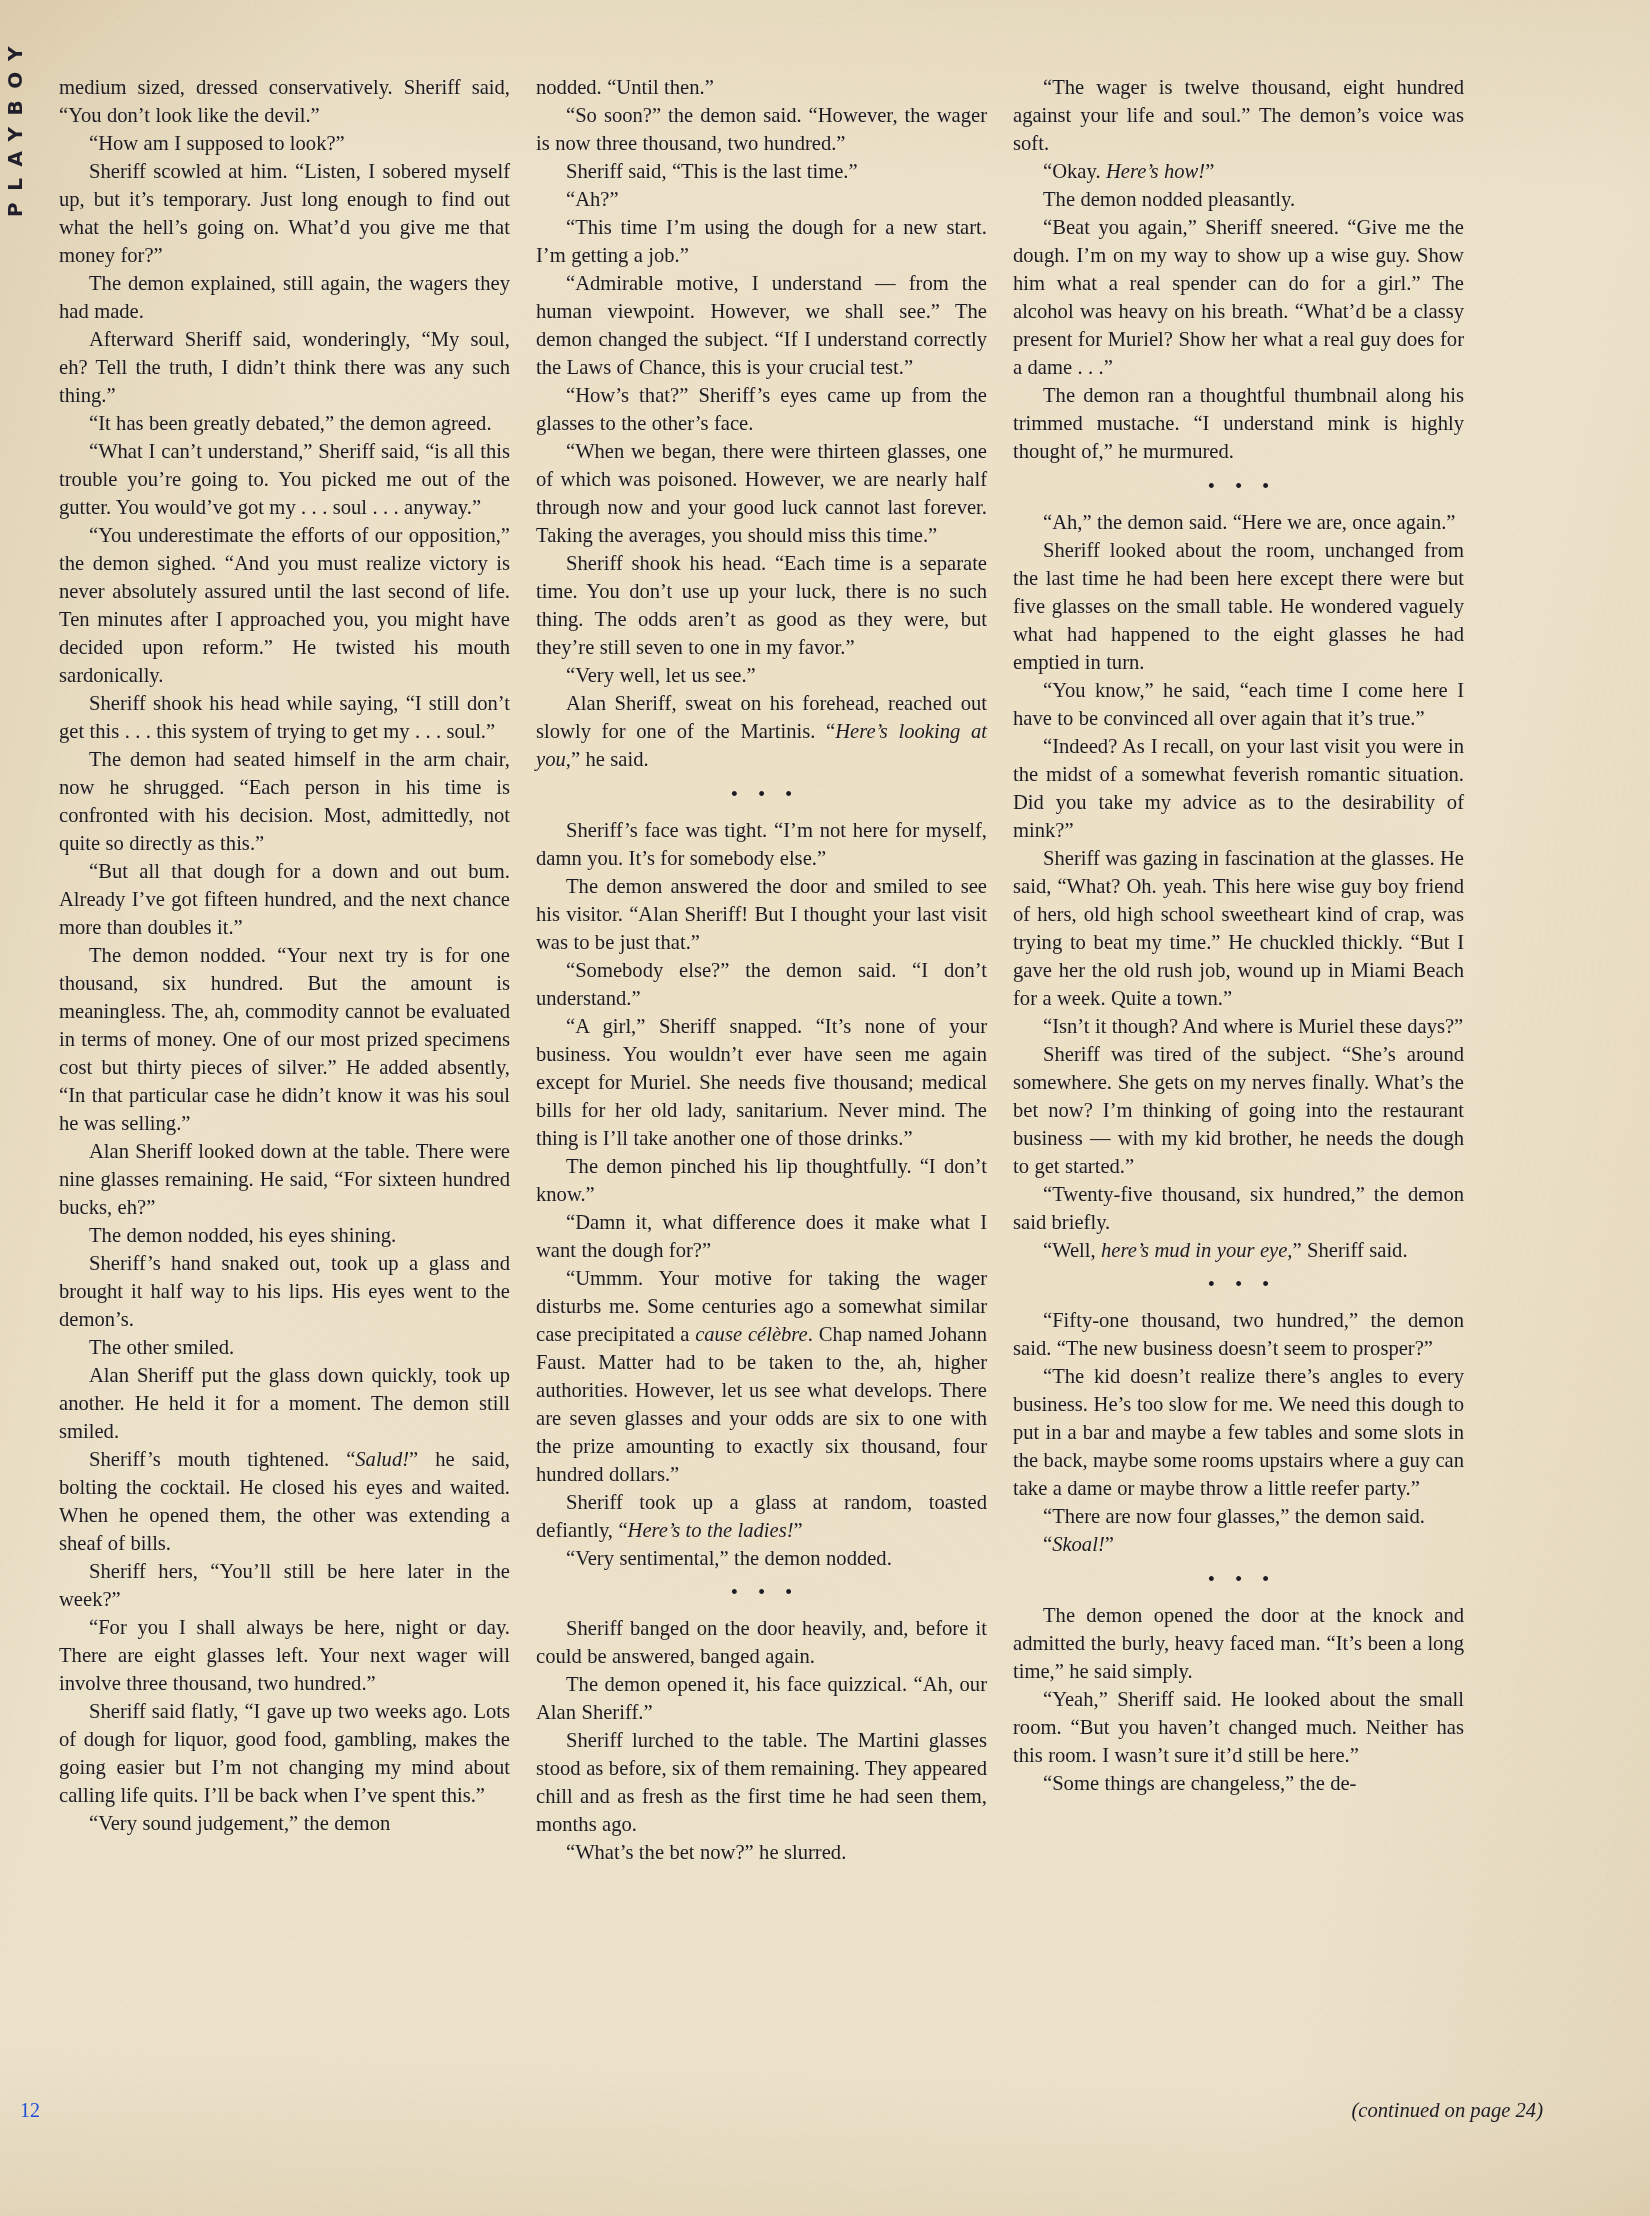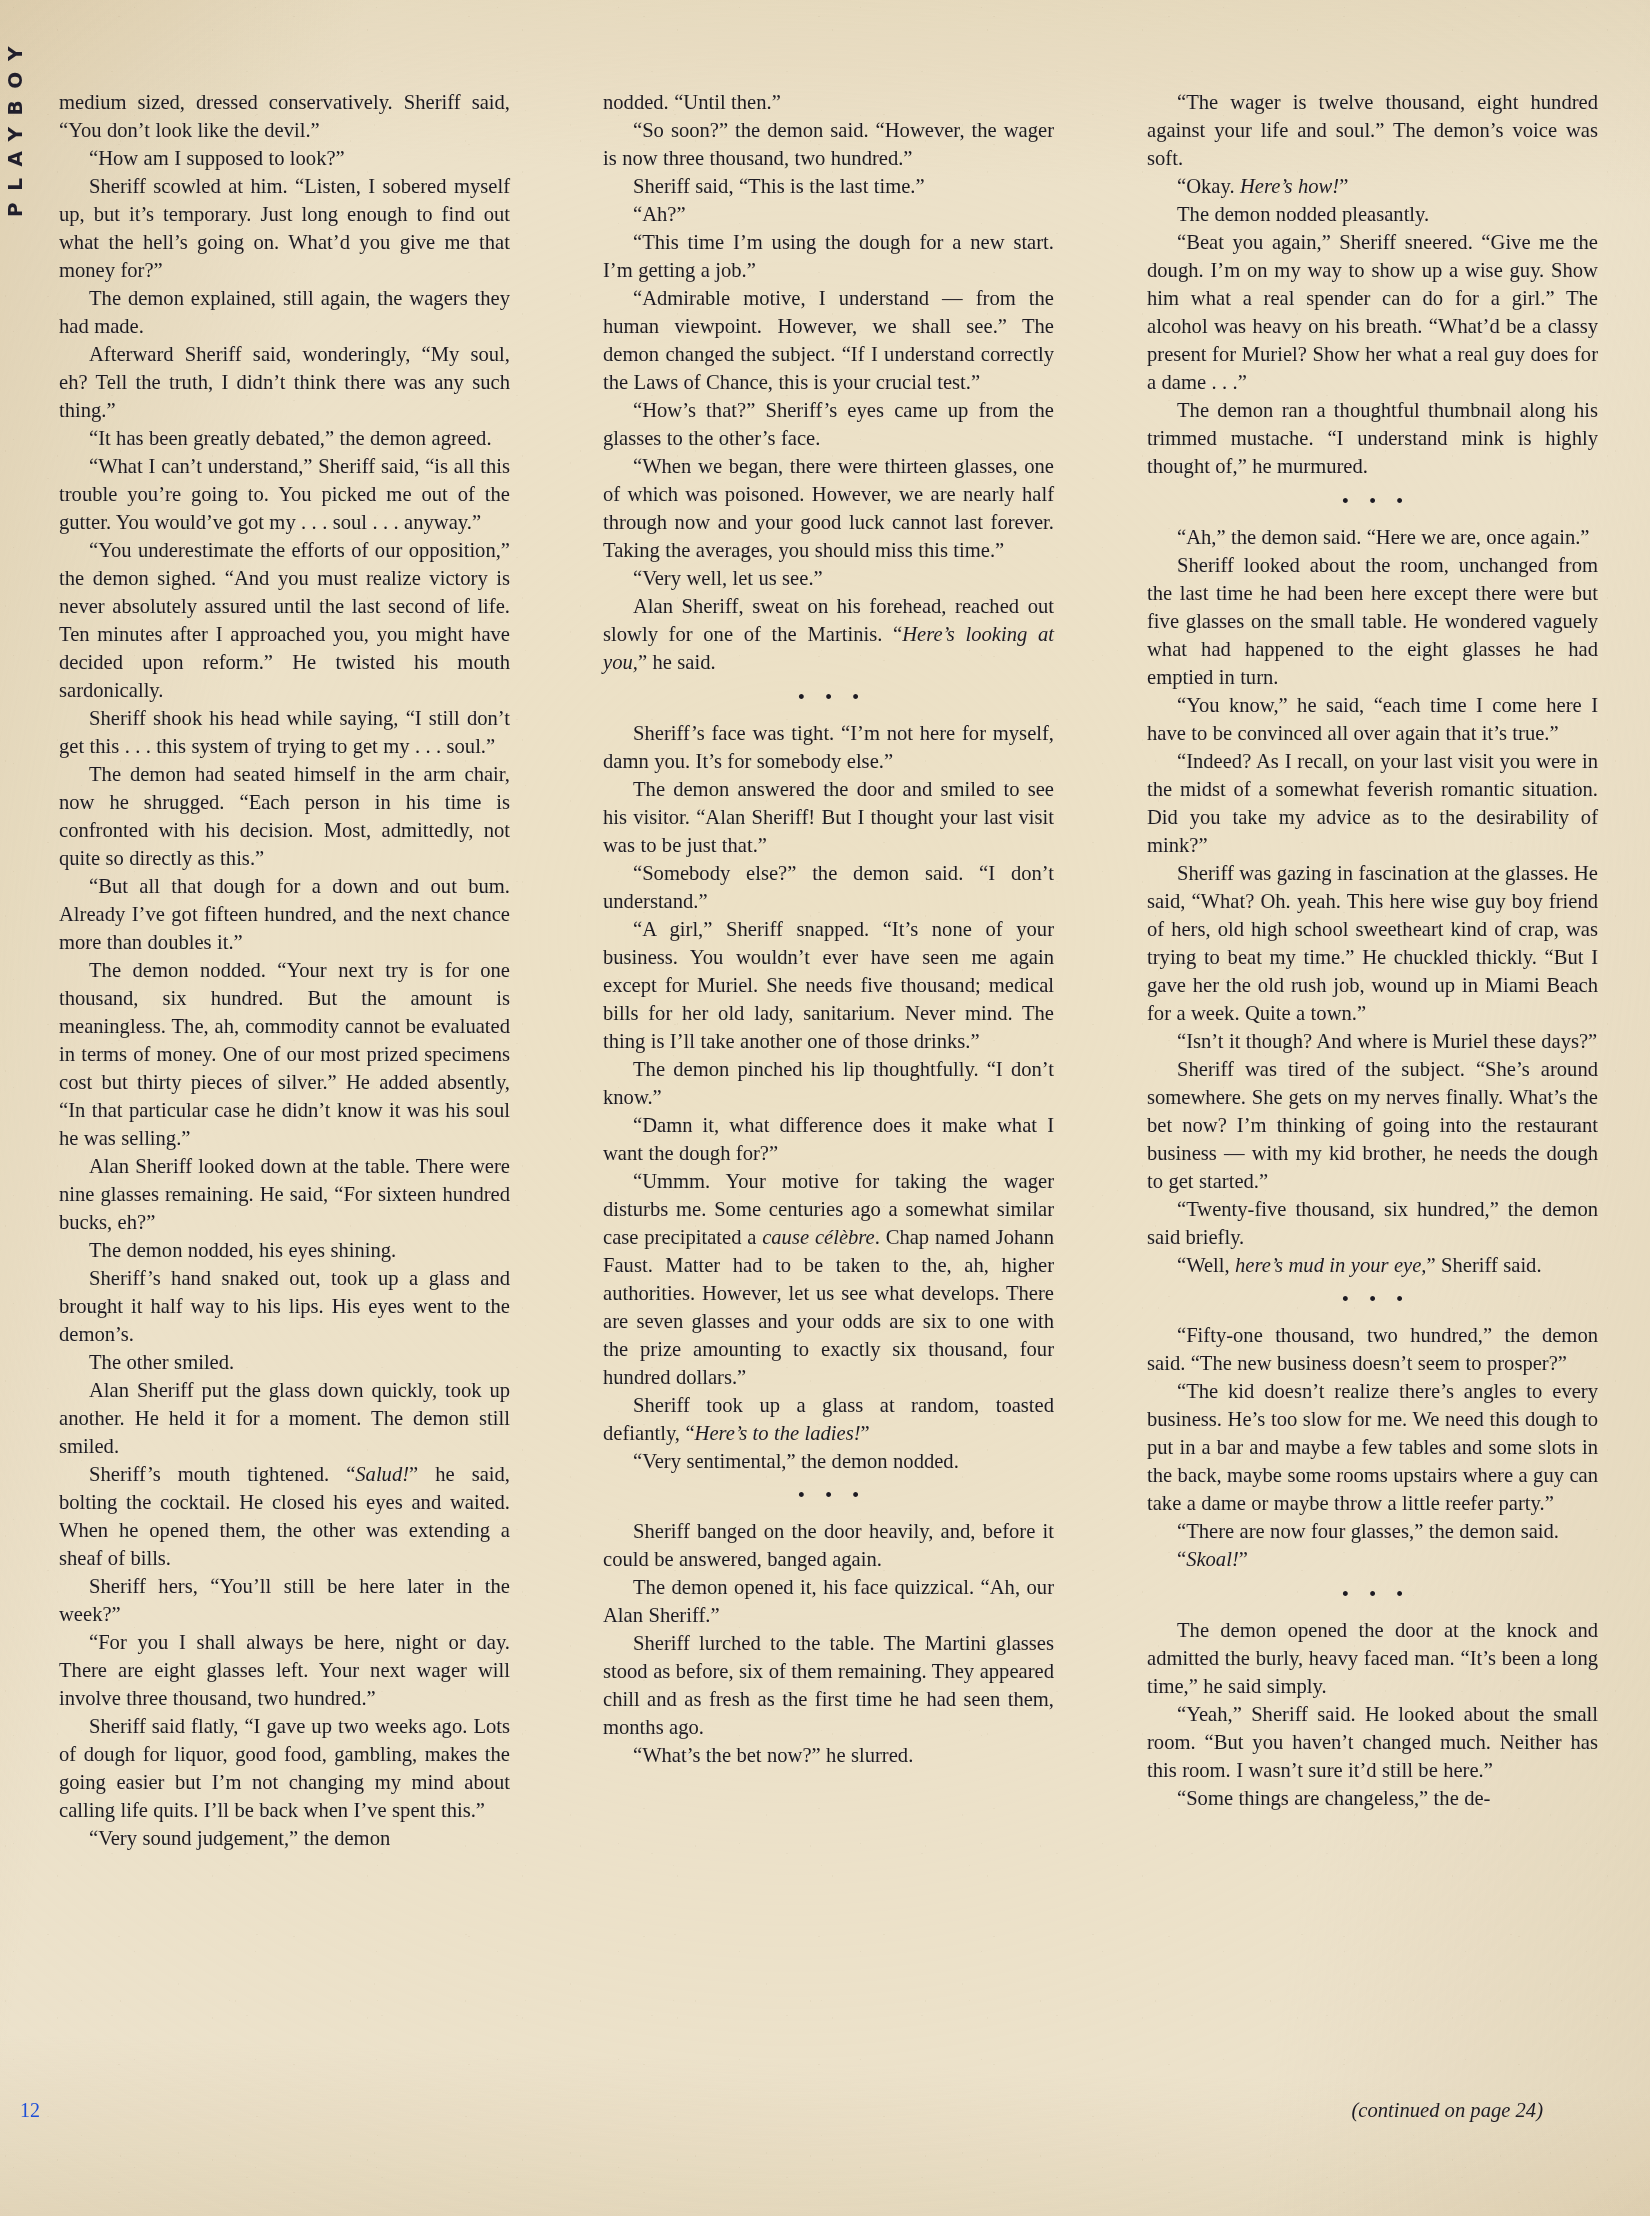--- a/index.html
+++ b/index.html
@@ -70,22 +70,21 @@
   }
 
   
   .columns {
     position: absolute;
     left: 59px;
     top: 73px;
     width: 1478px;
     height: 2023px;
     display: flex;
-    gap: 93px;
-    margin-top: 15px;
+    gap: 26px;
   }
   .col {
     width: 451px;
     flex: 0 0 451px;
   }
 
   p.para {
     margin: 0;
     font-size: 20.6px;
     line-height: 28px;
@@ -184,20 +183,21 @@
       </div>
     <div class="col">
         <p class="para noindent">nodded. “Until then.”</p>
         <p class="para">“So soon?” the demon said. “However, the wager is now three thousand, two hundred.”</p>
         <p class="para">Sheriff said, “This is the last time.”</p>
         <p class="para">“Ah?”</p>
         <p class="para">“This time I’m using the dough for a new start. I’m getting a job.”</p>
         <p class="para">“Admirable motive, I understand — from the human viewpoint. However, we shall see.” The demon changed the subject. “If I understand correctly the Laws of Chance, this is your crucial test.”</p>
         <p class="para">“How’s that?” Sheriff’s eyes came up from the glasses to the other’s face.</p>
         <p class="para">“When we began, there were thirteen glasses, one of which was poisoned. However, we are nearly half through now and your good luck cannot last forever. Taking the averages, you should miss this time.”</p>
+        <p class="para">Sheriff shook his head. “Each time is a separate time. You don’t use up your luck, there is no such thing. The odds aren’t as good as they were, but they’re still seven to one in my favor.”</p>
         <p class="para">“Very well, let us see.”</p>
         <p class="para">Alan Sheriff, sweat on his forehead, reached out slowly for one of the Martinis. “<em>Here’s looking at you,</em>” he said.</p>
         <div class="divider-spacer-top"></div>
         <div class="divider">•••</div>
         <div class="divider-spacer-bottom"></div>
         <p class="para">Sheriff’s face was tight. “I’m not here for myself, damn you. It’s for somebody else.”</p>
         <p class="para">The demon answered the door and smiled to see his visitor. “Alan Sheriff! But I thought your last visit was to be just that.”</p>
         <p class="para">“Somebody else?” the demon said. “I don’t understand.”</p>
         <p class="para">“A girl,” Sheriff snapped. “It’s none of your business. You wouldn’t ever have seen me again except for Muriel. She needs five thousand; medical bills for her old lady, sanitarium. Never mind. The thing is I’ll take another one of those drinks.”</p>
         <p class="para">The demon pinched his lip thoughtfully. “I don’t know.”</p>

